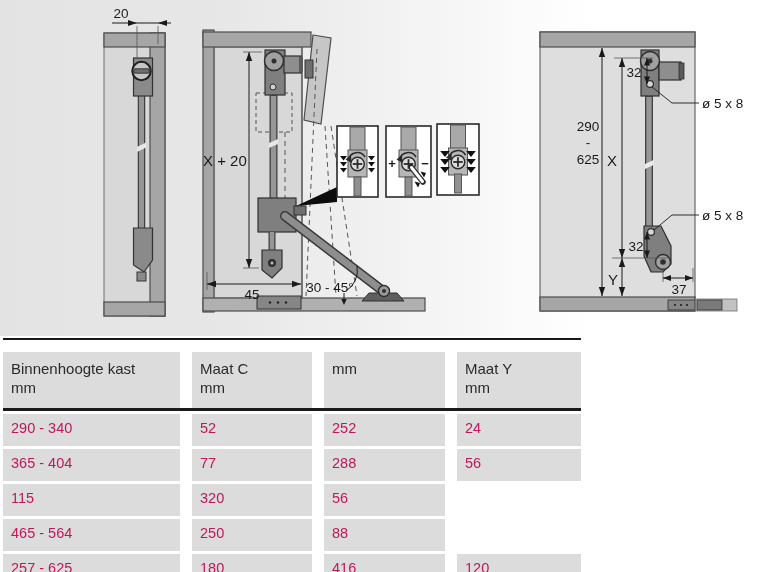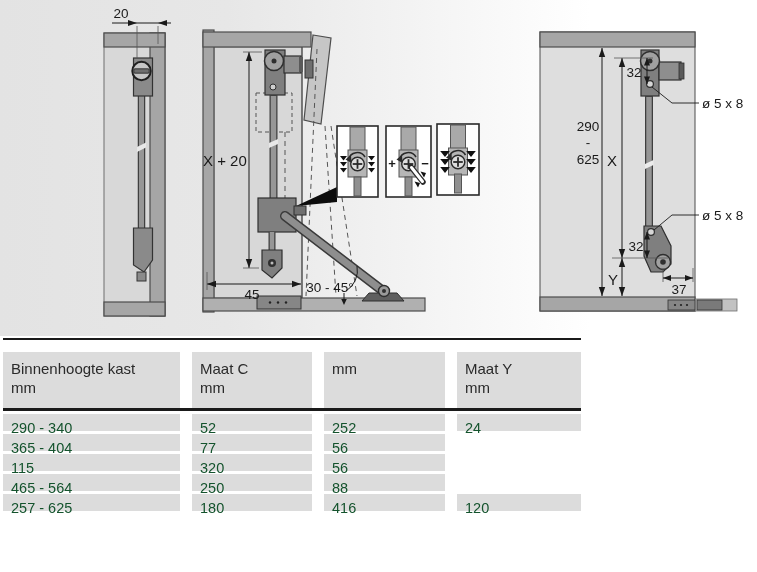--- a/index.html
+++ b/index.html
@@ -11,21 +11,21 @@
   svg text{font-family:"Liberation Sans",sans-serif;fill:#1a1a1a;}
   .dimtext{font-size:13.5px;}
   .dimtext-lg{font-size:15px;}
 
   
   .dim-table{position:absolute;left:3px;top:338px;width:578px;border-top:2.5px solid #1a1a1a;}
   .t-grid{display:grid;grid-template-columns:177px 120px 121px 124px;column-gap:12px;}
   .t-h{background:#dcdcdc;height:49px;padding:7px 0 0 8px;font-size:15px;line-height:19px;color:#2a2a2a;margin-top:12px;}
   .t-sep{height:2.5px;background:#1a1a1a;}
   .t-row{margin-top:3px;}
-  .t-c{background:#dcdcdc;height:17px;line-height:29px;padding-left:8px;font-size:14.5px;color:#14532d;}
+  .t-c{background:#dcdcdc;height:32px;line-height:29px;padding-left:8px;font-size:14.5px;color:#be185d;}
 </style>
 </head>
 <body>
 
 <div class="canvas">
   <div class="bg-top"></div>
 
   <svg style="left:95px;top:0;" width="90" height="330" viewBox="95 0 90 330">
     <g>
       <rect x="104" y="33" width="61" height="283" fill="#d8d8d8" stroke="#6e6e6e" stroke-width="1"></rect>
@@ -286,20 +286,21 @@
     <div class="t-sep"></div>
     <div class="t-grid t-row">
       <div class="t-c">290 - 340</div>
       <div class="t-c">52</div>
       <div class="t-c">252</div>
       <div class="t-c">24</div>
     </div>
     <div class="t-grid t-row">
       <div class="t-c">365 - 404</div>
       <div class="t-c">77</div>
+      <div class="t-c">288</div>
       <div class="t-c">56</div>
     </div>
     <div class="t-grid t-row">
       <div class="t-c">115</div>
       <div class="t-c">320</div>
       <div class="t-c">56</div>
     </div>
     <div class="t-grid t-row">
       <div class="t-c">465 - 564</div>
       <div class="t-c">250</div>

